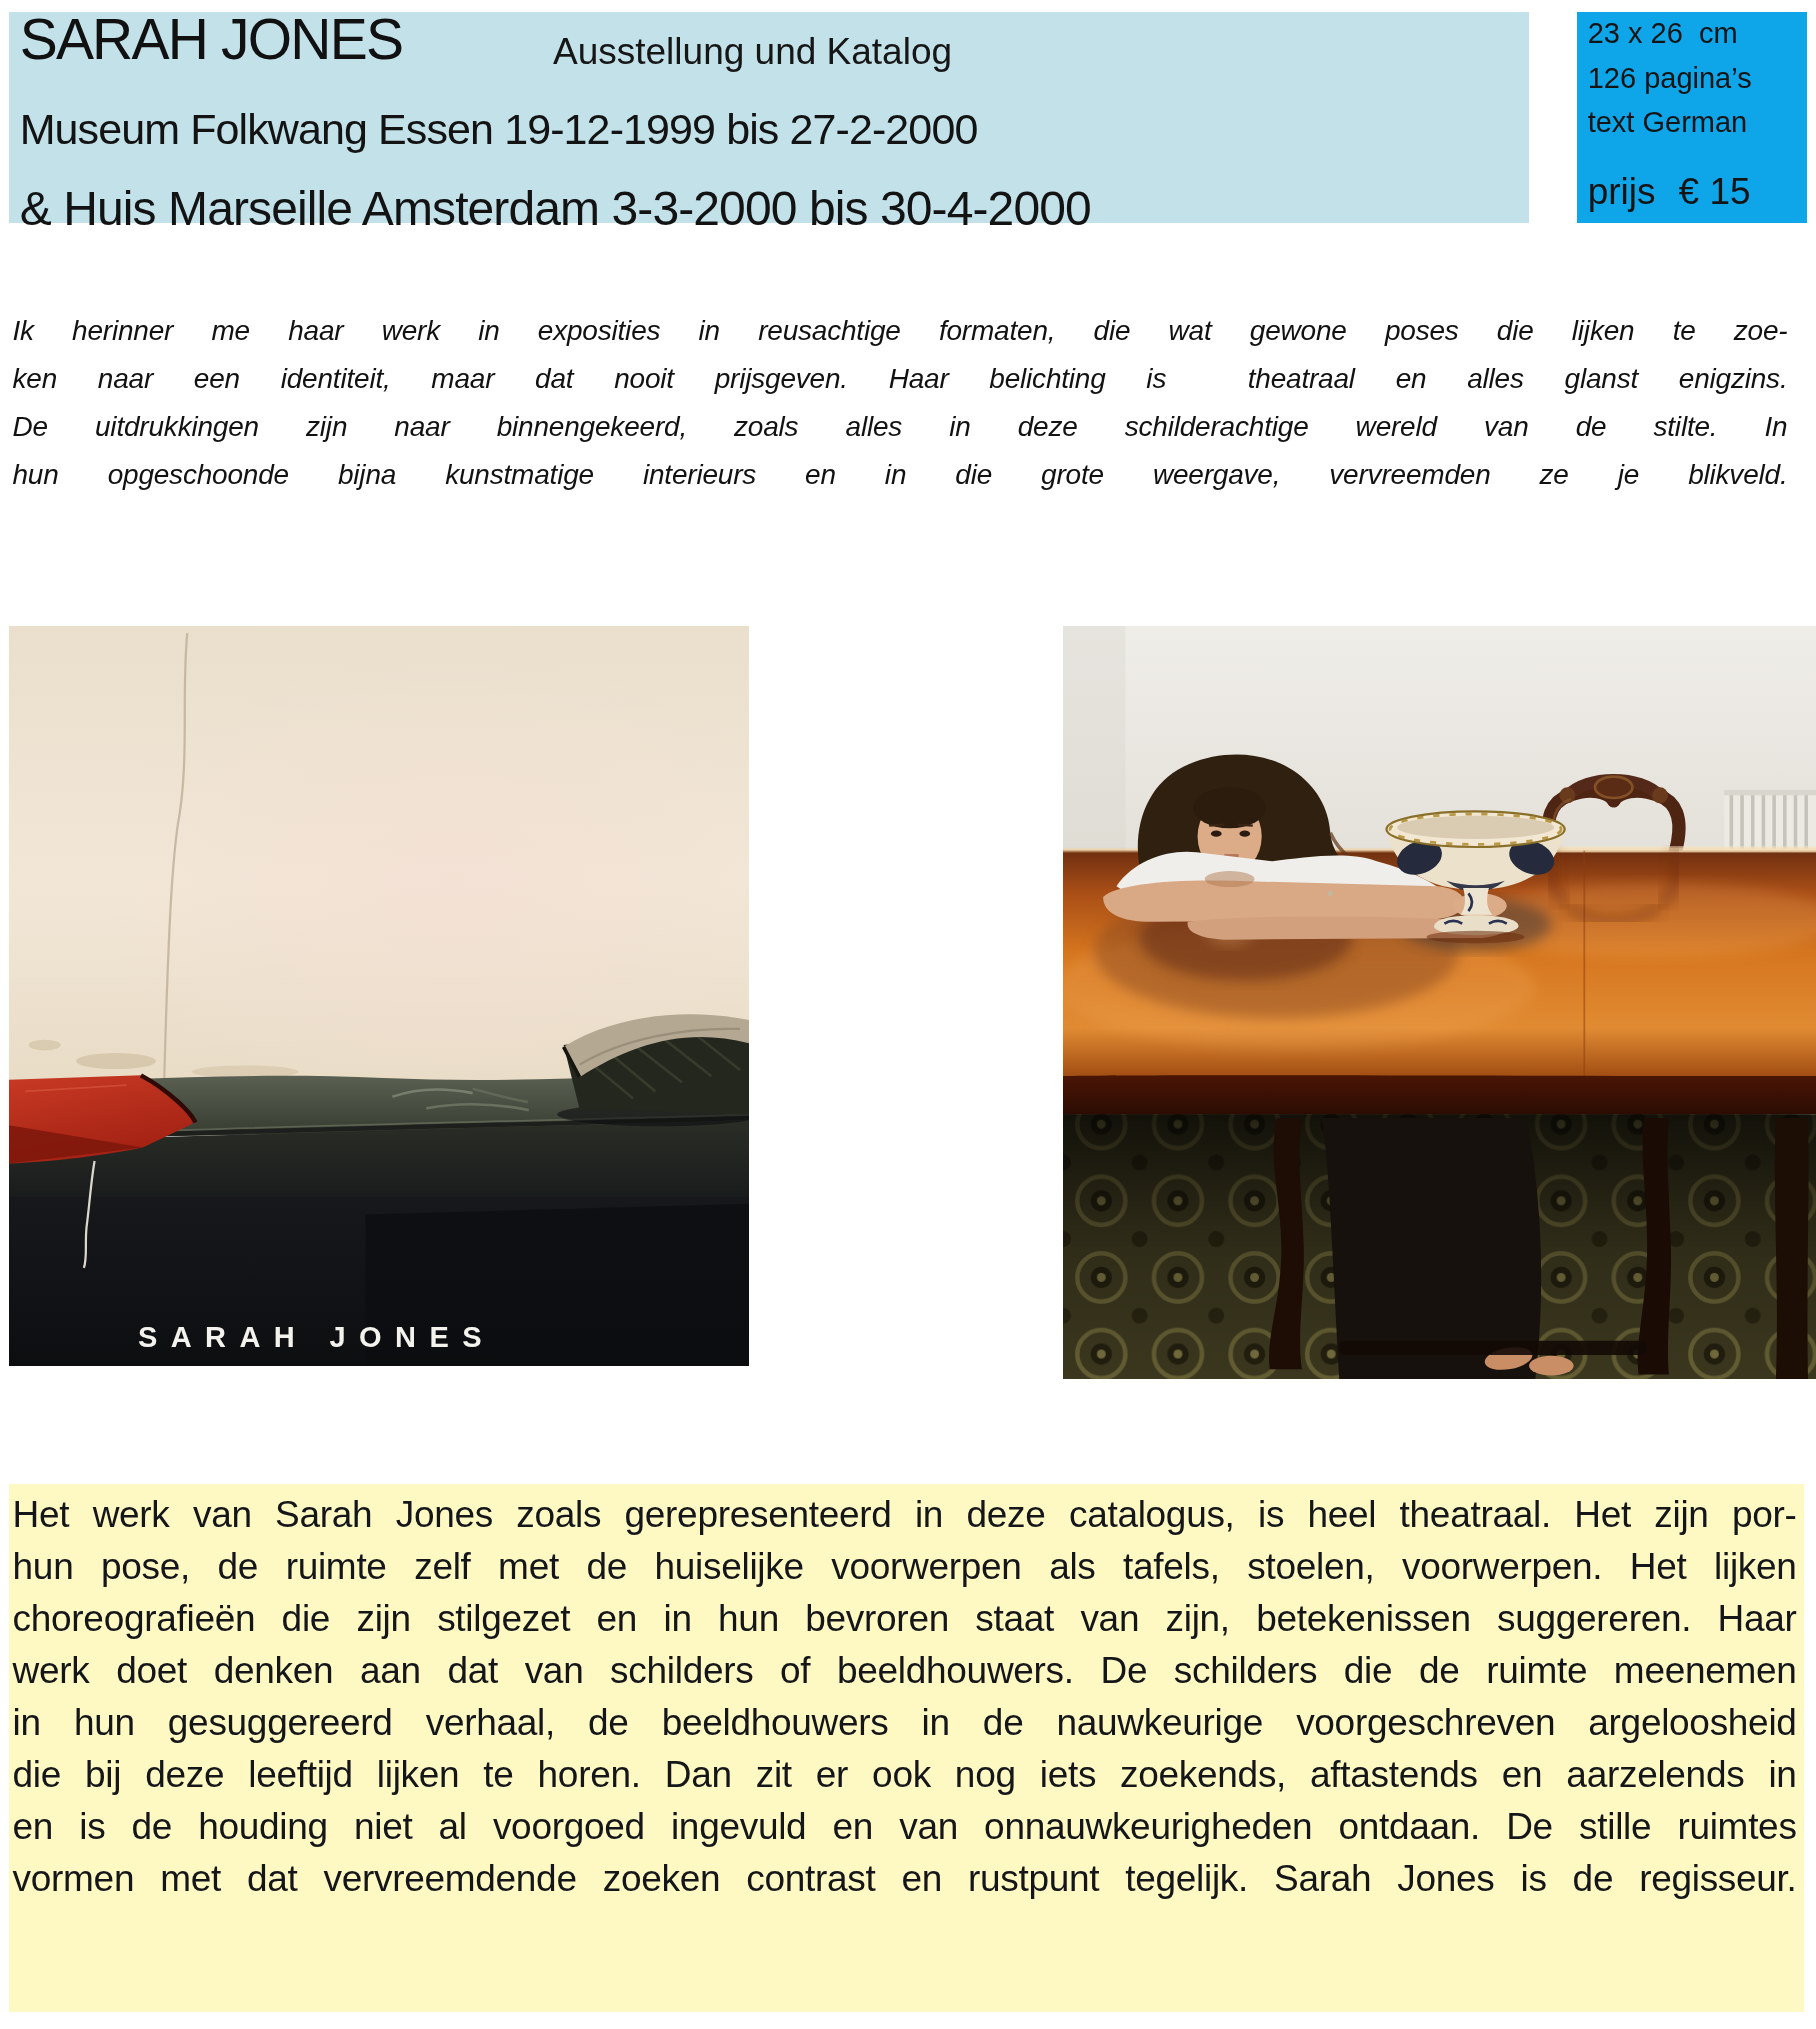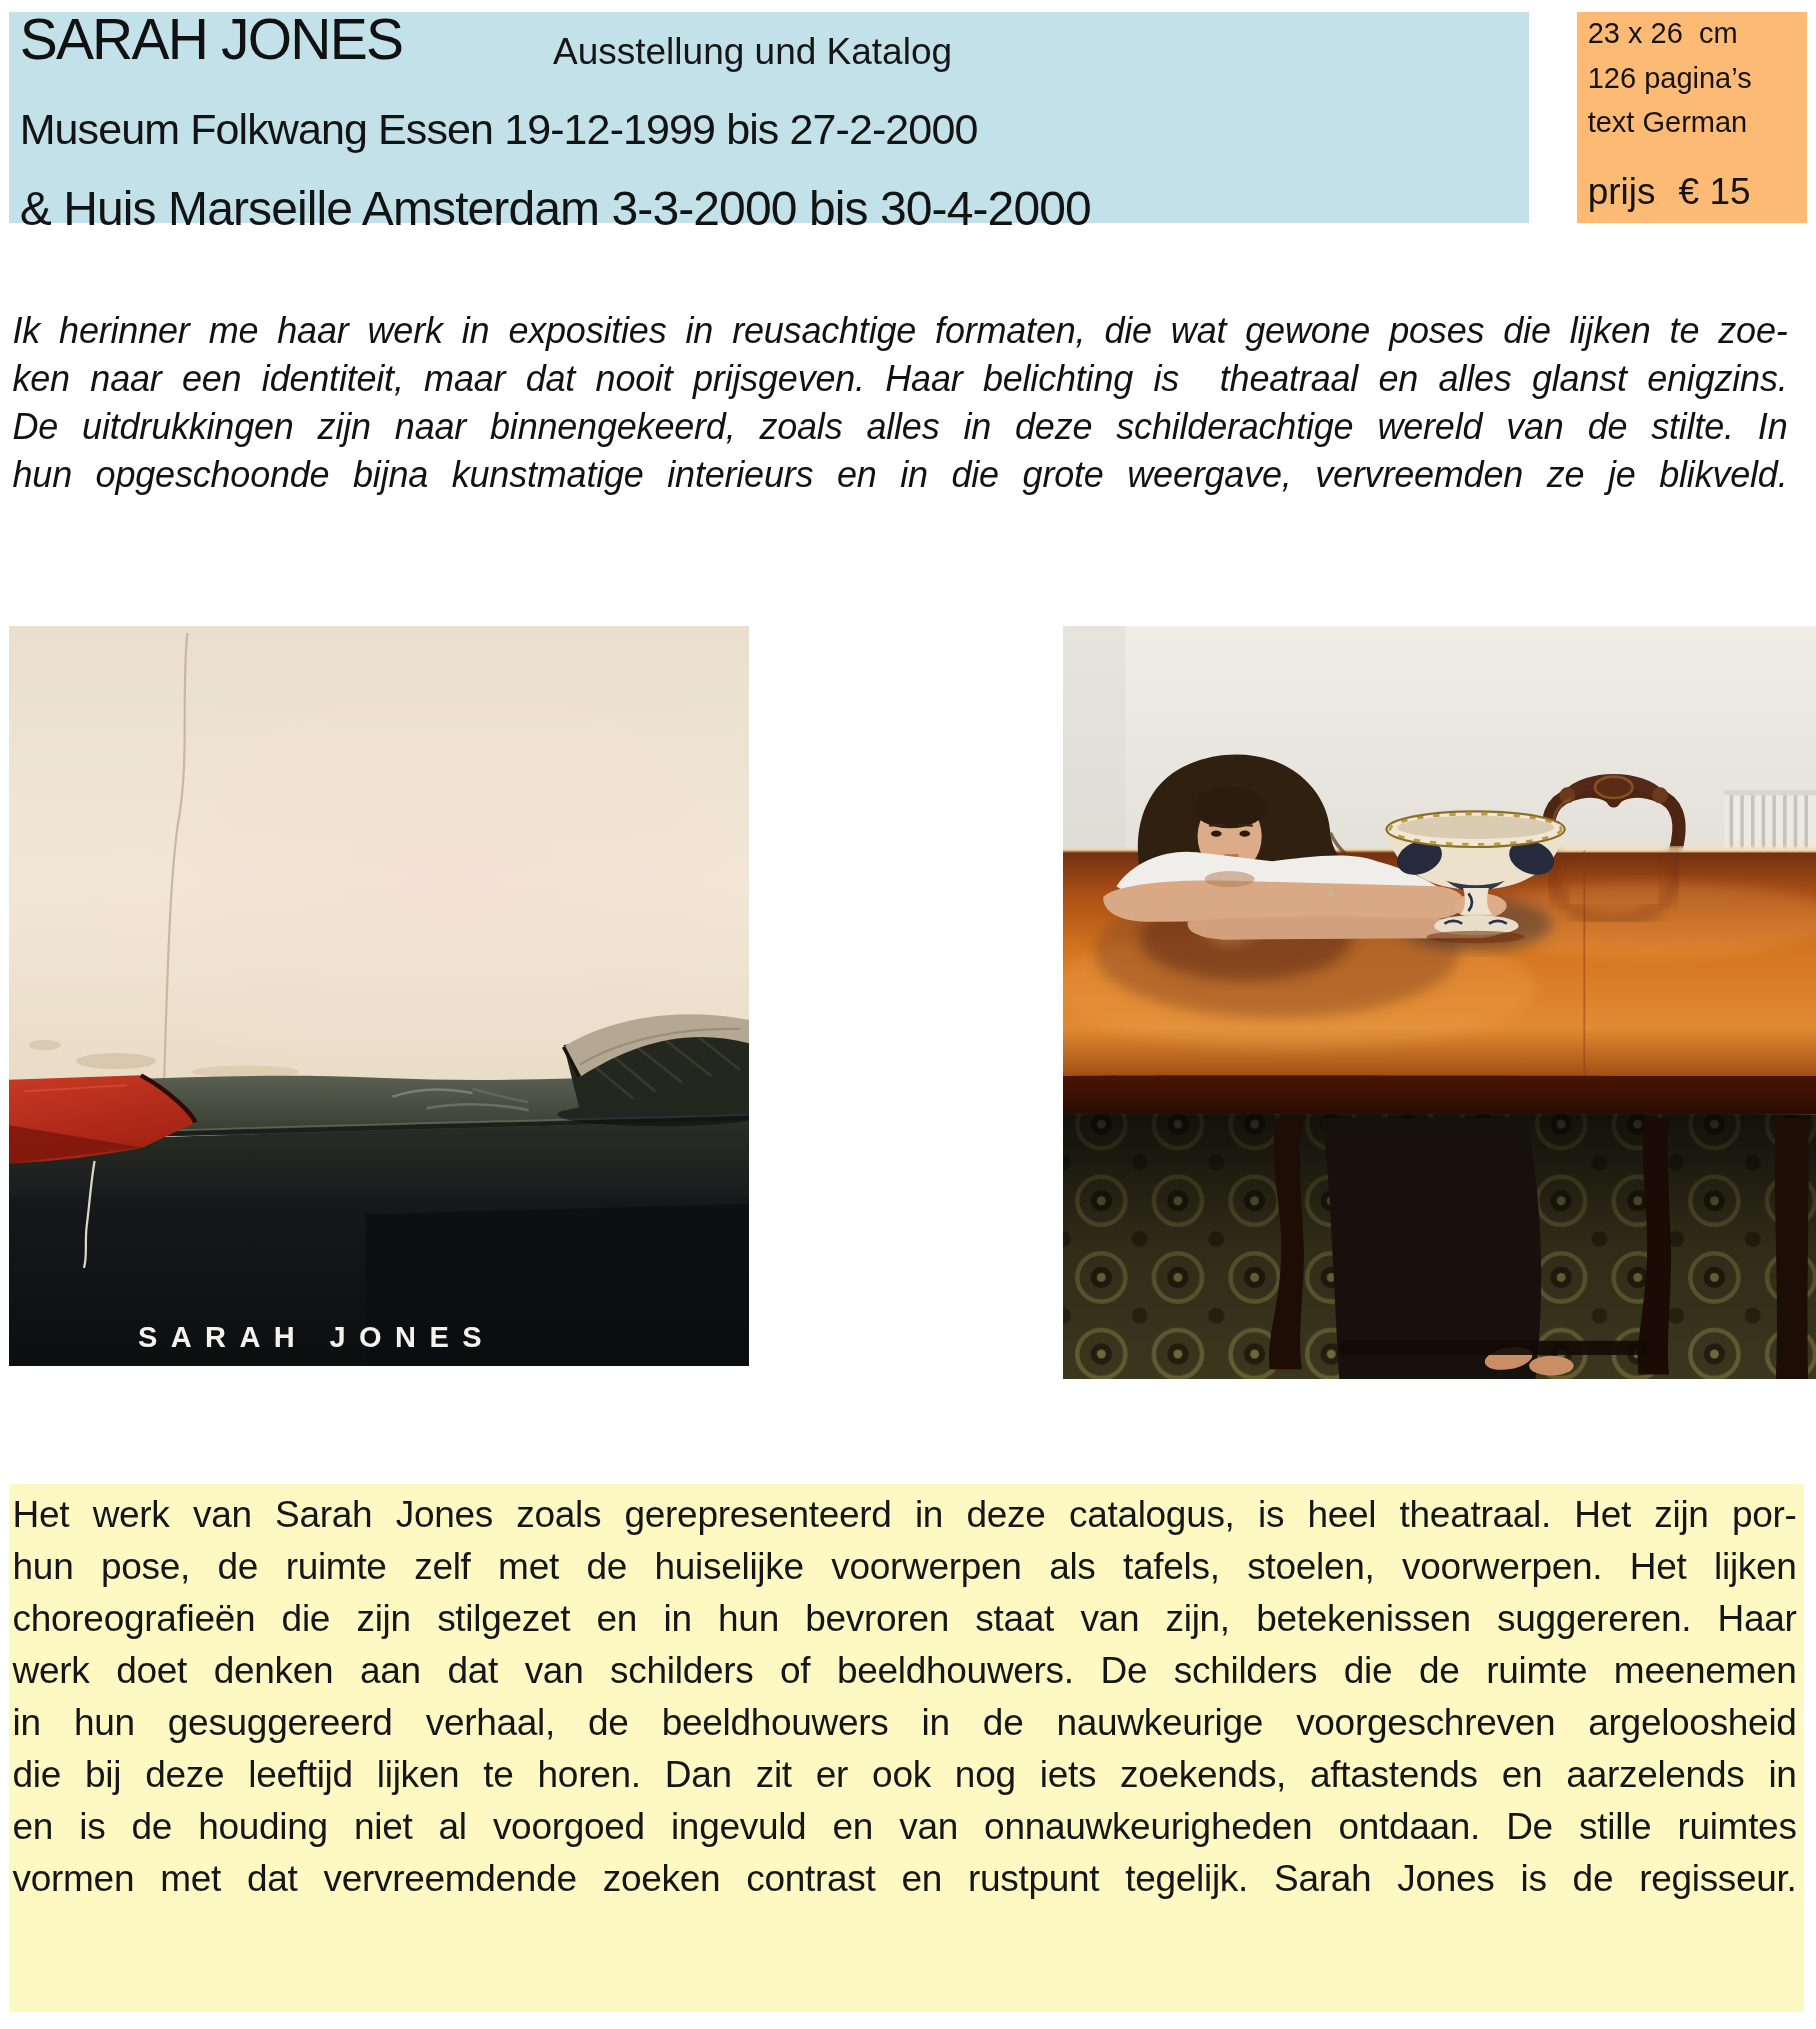--- a/index.html
+++ b/index.html
@@ -10,30 +10,30 @@
   .abs{position:absolute;}
 
   
   #header-band{left:9px;top:11.6px;width:1520px;height:211px;background:#c2e1e9;}
   #main-title{left:10.7px;top:-5.3px;font-size:57px;letter-spacing:-1.8px;color:#111;white-space:nowrap;}
   #subtitle{left:544px;top:19.6px;font-size:37px;color:#161616;white-space:nowrap;}
   #venue-line-1{left:10.7px;top:93px;font-size:43px;letter-spacing:-0.9px;white-space:nowrap;color:#131313;}
   #venue-line-2{left:10.7px;top:169px;font-size:48px;letter-spacing:-0.9px;white-space:nowrap;color:#131313;text-align:right;}
 
   
-  #spec-box{left:1577px;top:11.6px;width:230px;height:211px;background:#fdba74;}
+  #spec-box{left:1577px;top:11.6px;width:230px;height:211px;background:#0ea5e9;}
   .spec-line{position:absolute;left:10.7px;font-size:29px;color:#141414;white-space:pre;}
   #spec-size{top:5.3px;}
   #spec-pages{top:50px;}
   #spec-language{top:94px;}
   #spec-price{top:159px;font-size:37px;}
   #spec-price .gap{display:inline-block;width:23px;}
 
   
-  #intro-paragraph{left:12.5px;top:307px;width:1775px;font-style:italic;font-size:36px;
+  #intro-paragraph{left:12.5px;top:307px;width:1775px;font-style:italic;font-size:28px;
     line-height:48px;color:#121212;letter-spacing:-0.2px;}
   .tline{text-align:justify;text-align-last:justify;white-space:normal;}
 
   
   #cover-photo{left:9px;top:626px;width:740px;height:740px;}
   #table-photo{left:1063px;top:626px;width:753px;height:753px;}
   #cover-title-text{left:129px;top:695px;font-size:29px;font-weight:bold;letter-spacing:13.4px;
     color:#f4f2ec;white-space:nowrap;font-family:"Liberation Sans", sans-serif;}
 
   

